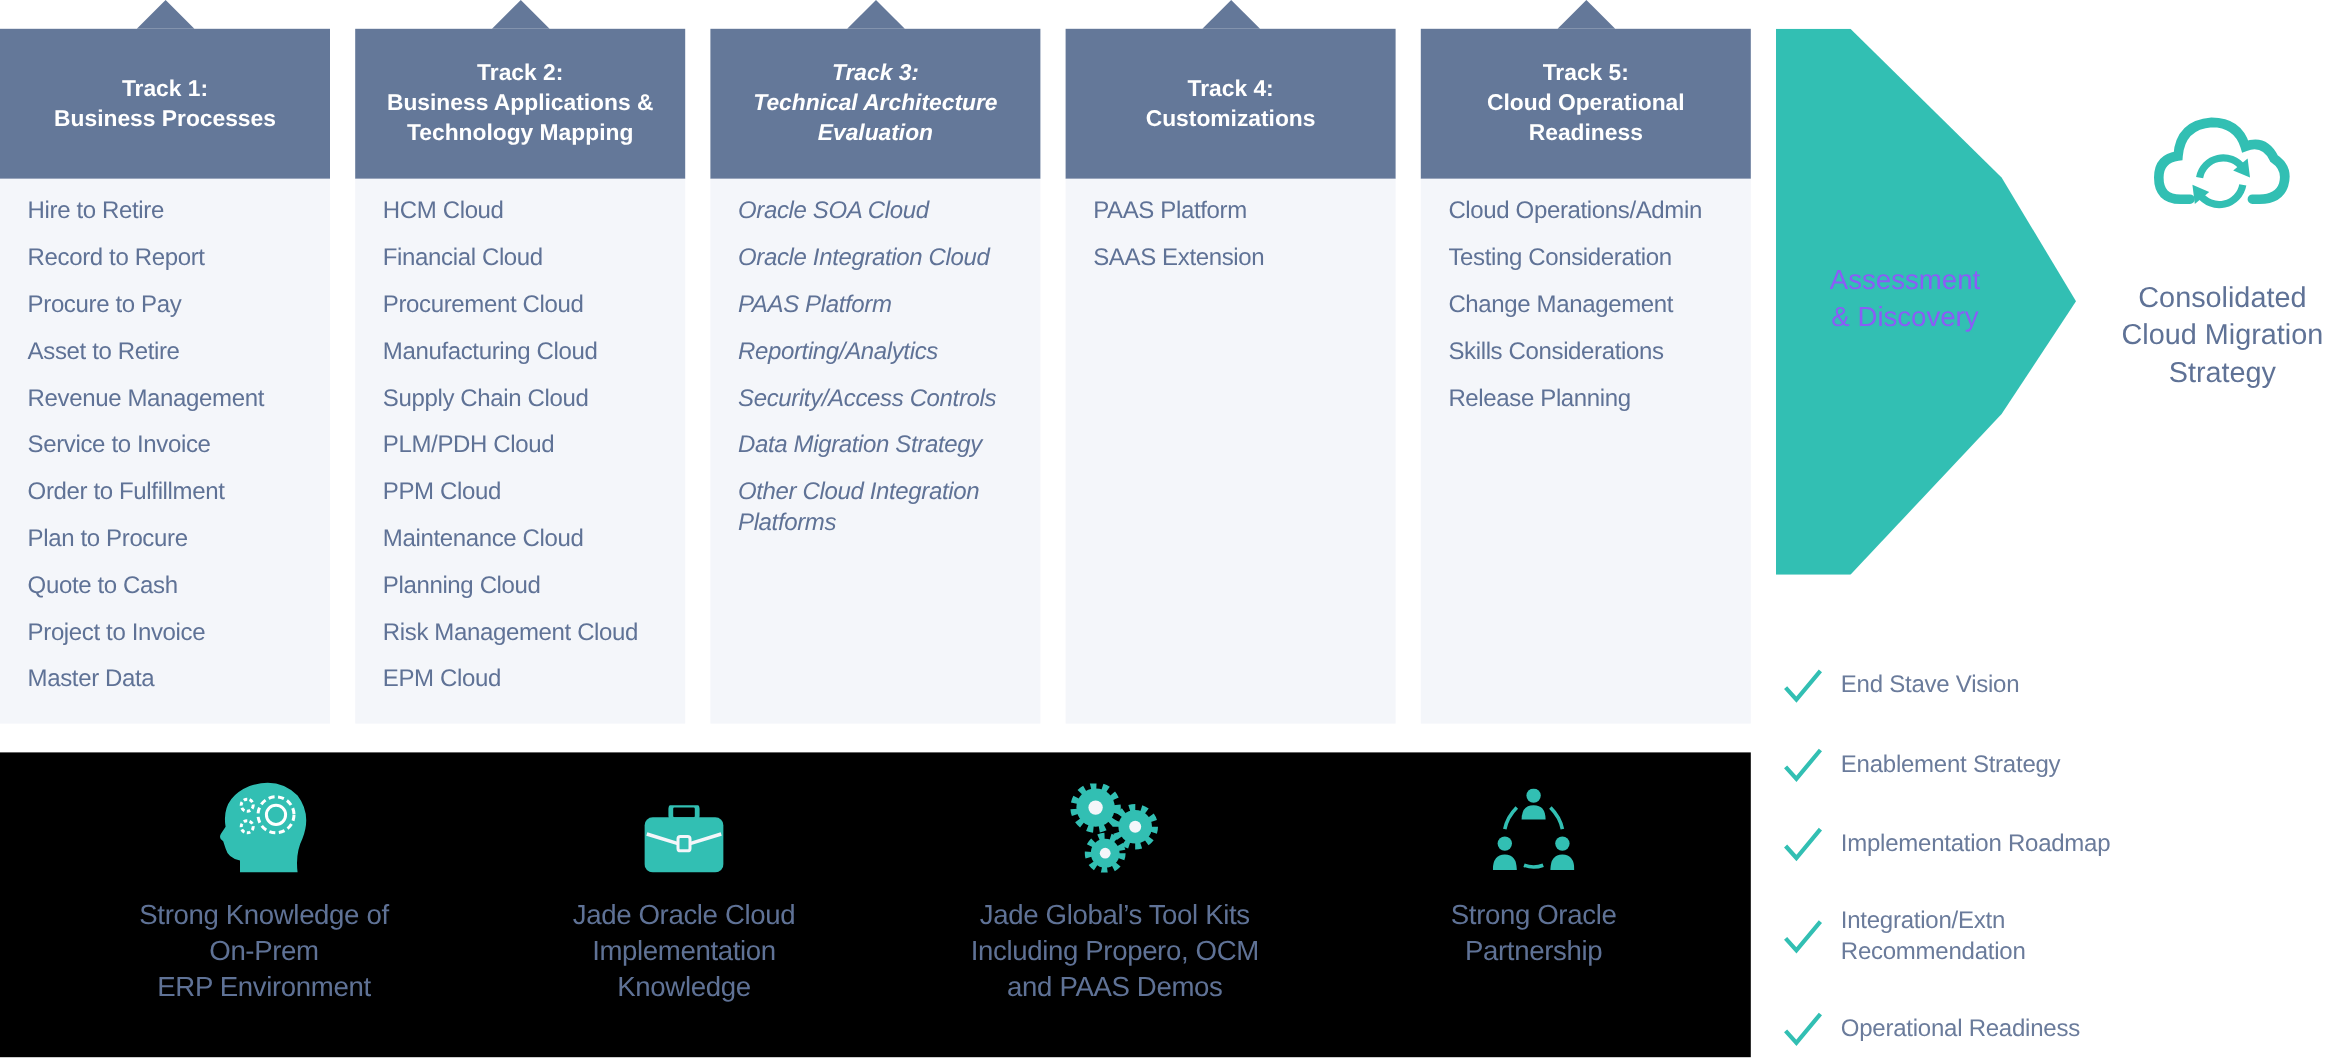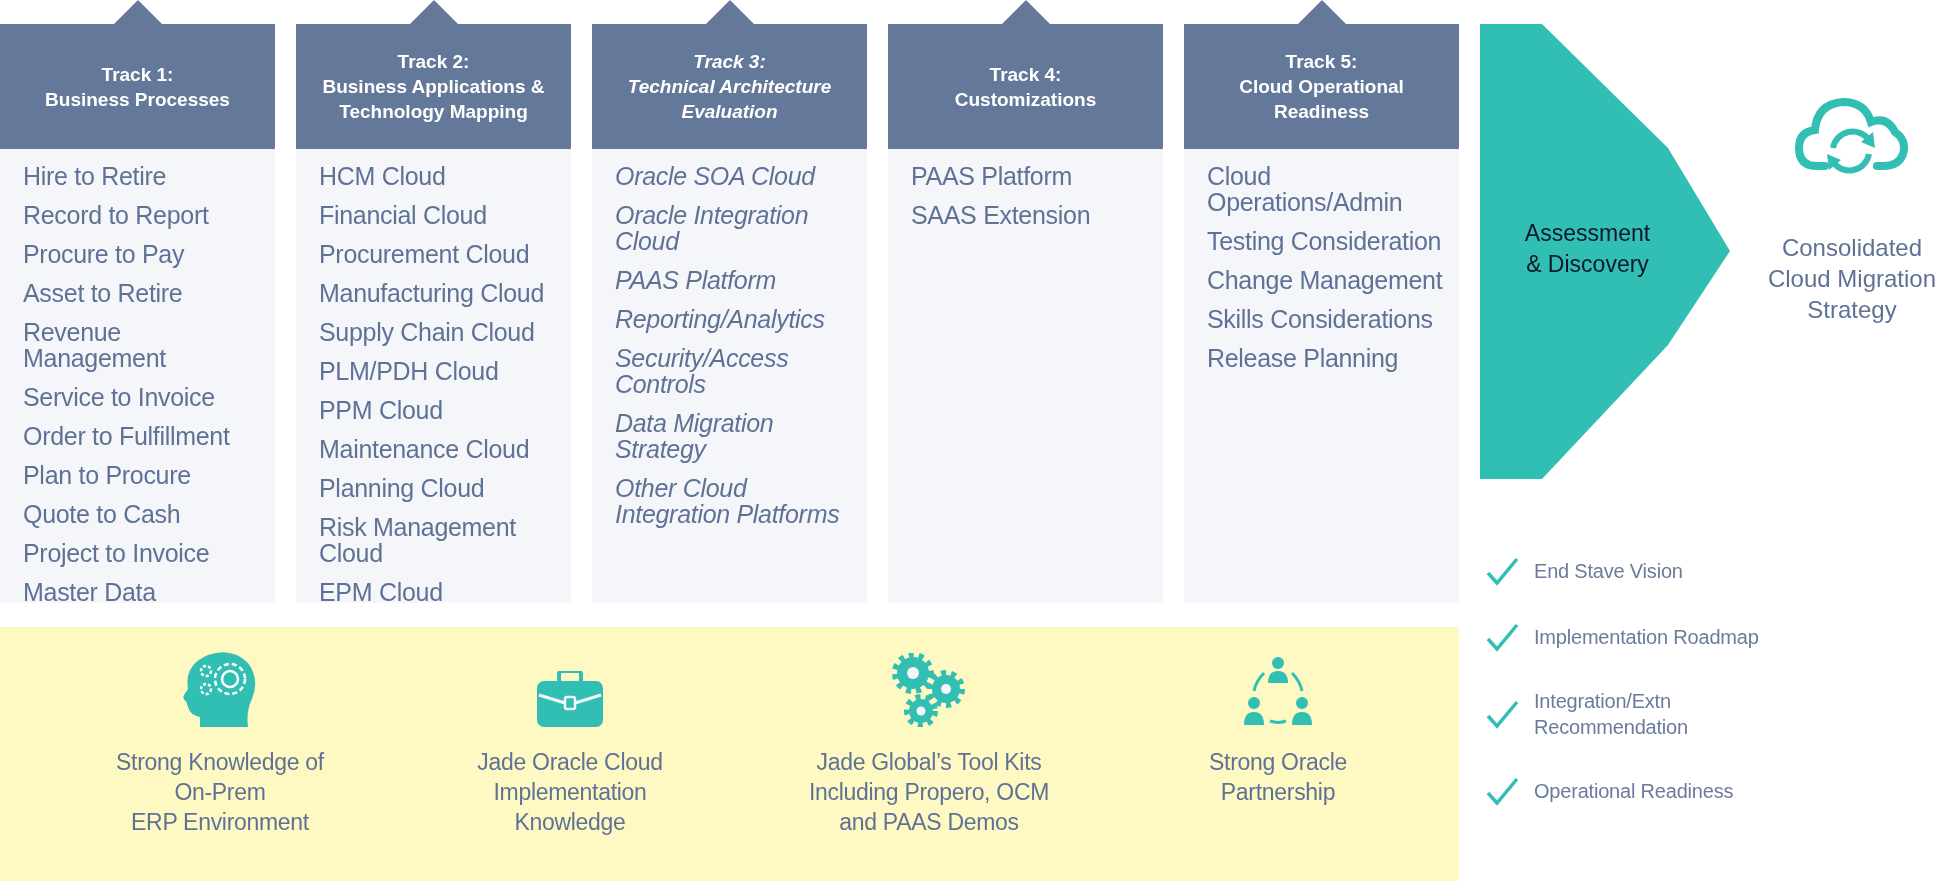--- a/index.html
+++ b/index.html
@@ -7,28 +7,28 @@
          font-family:"Liberation Sans", "DejaVu Sans", sans-serif; color:#5f7296; }
   .track { position:absolute; top:0; width:275px; height:603px; }
   .track .notch { position:absolute; top:0; left:50%; margin-left:-24px; width:0; height:0;
          border-left:24px solid transparent; border-right:24px solid transparent;
          border-bottom:24px solid #647899; }
   .track .head { position:absolute; top:24px; left:0; right:0; height:125px; background:#647899;
          color:#fff; font-weight:bold; font-size:19px; line-height:25px; text-align:center;
          display:flex; flex-direction:column; justify-content:center; align-items:center; }
   .track .body { position:absolute; top:149px; left:0; right:0; bottom:0; background:#f4f6fa; }
   .track ul { list-style:none; margin:0; padding:14px 0 0 23px; }
-  .track li { font-size:25px; line-height:26px; margin-bottom:13px; letter-spacing:-0.3px; padding-right:10px; }
-  .bottom { position:absolute; left:0; top:627px; width:1459px; height:254px; background:#fef9c3; }
+  .track li { font-size:20px; line-height:26px; margin-bottom:13px; letter-spacing:-0.3px; padding-right:10px; }
+  .bottom { position:absolute; left:0; top:627px; width:1459px; height:254px; background:#000000; }
   .strength { position:absolute; top:0; width:340px; text-align:center; }
   .strength .ico { height:100px; display:flex; align-items:flex-end; justify-content:center; }
   .strength .lbl { margin-top:20px; font-size:23px; line-height:30px; letter-spacing:-0.3px; }
   .teal-shape { position:absolute; left:1480px; top:24px; width:252px; height:455px; }
   .teal-label { position:absolute; left:1480px; top:218px; width:215px; text-align:center;
-         color:#0f172a; font-size:23px; line-height:31px; }
+         color:#8b5cf6; font-size:23px; line-height:31px; }
   .outcome { position:absolute; left:1742px; top:96px; width:220px; text-align:center; }
   .outcome .lbl { margin-top:46px; font-size:24px; line-height:31px; color:#5f7296; }
   .checks { position:absolute; left:1486px; top:520px; list-style:none; margin:0; padding:0; }
   .checks li { display:flex; align-items:center; margin-bottom:23px;margin-top:36px; }
   .checks .ck { width:34px; height:30px; margin-right:14px; flex:none; }
   .checks .txt { font-size:20px; line-height:26px; color:#6a7b9b; letter-spacing:-0.2px; }
 </style>
 </head>
 <body>
 
@@ -244,20 +244,26 @@
     <li>
       <svg class="ck" viewBox="0 0 34 30">
         <path d="M2 17 L11 27 L31 3" fill="none" stroke="#32bfb3" stroke-width="3.5"></path>
       </svg>
       <span class="txt" style="max-width:230px">End Stave Vision</span>
     </li>
     <li>
       <svg class="ck" viewBox="0 0 34 30">
         <path d="M2 17 L11 27 L31 3" fill="none" stroke="#32bfb3" stroke-width="3.5"></path>
       </svg>
+      <span class="txt" style="max-width:230px">Enablement Strategy</span>
+    </li>
+    <li>
+      <svg class="ck" viewBox="0 0 34 30">
+        <path d="M2 17 L11 27 L31 3" fill="none" stroke="#32bfb3" stroke-width="3.5"></path>
+      </svg>
       <span class="txt" style="max-width:230px">Implementation Roadmap</span>
     </li>
     <li>
       <svg class="ck" viewBox="0 0 34 30">
         <path d="M2 17 L11 27 L31 3" fill="none" stroke="#32bfb3" stroke-width="3.5"></path>
       </svg>
       <span class="txt" style="max-width:230px">Integration/Extn Recommendation</span>
     </li>
     <li>
       <svg class="ck" viewBox="0 0 34 30">

